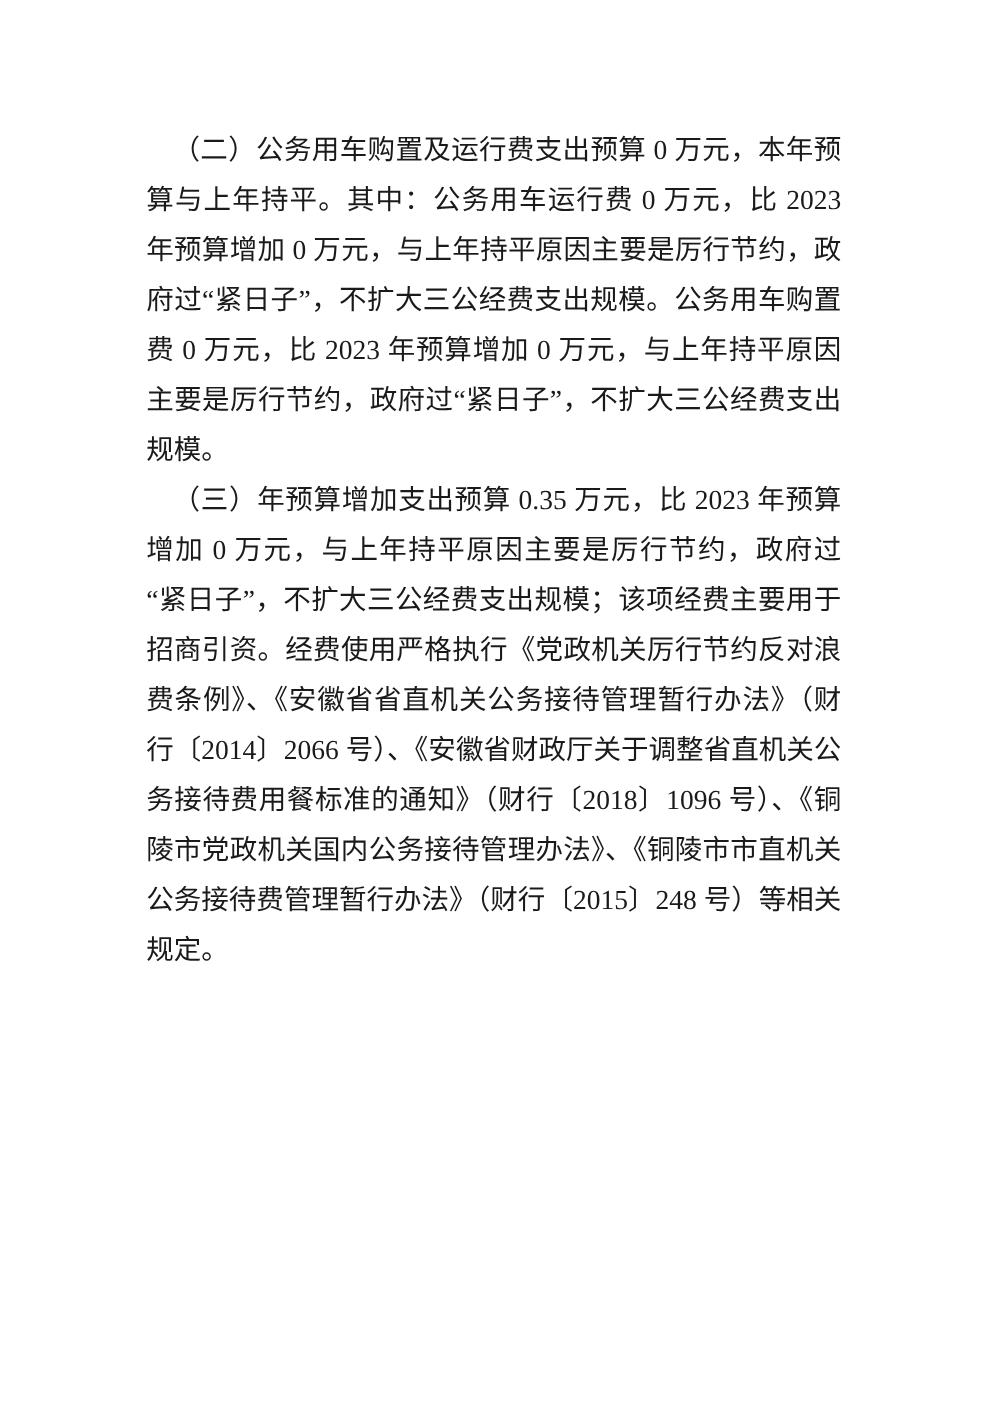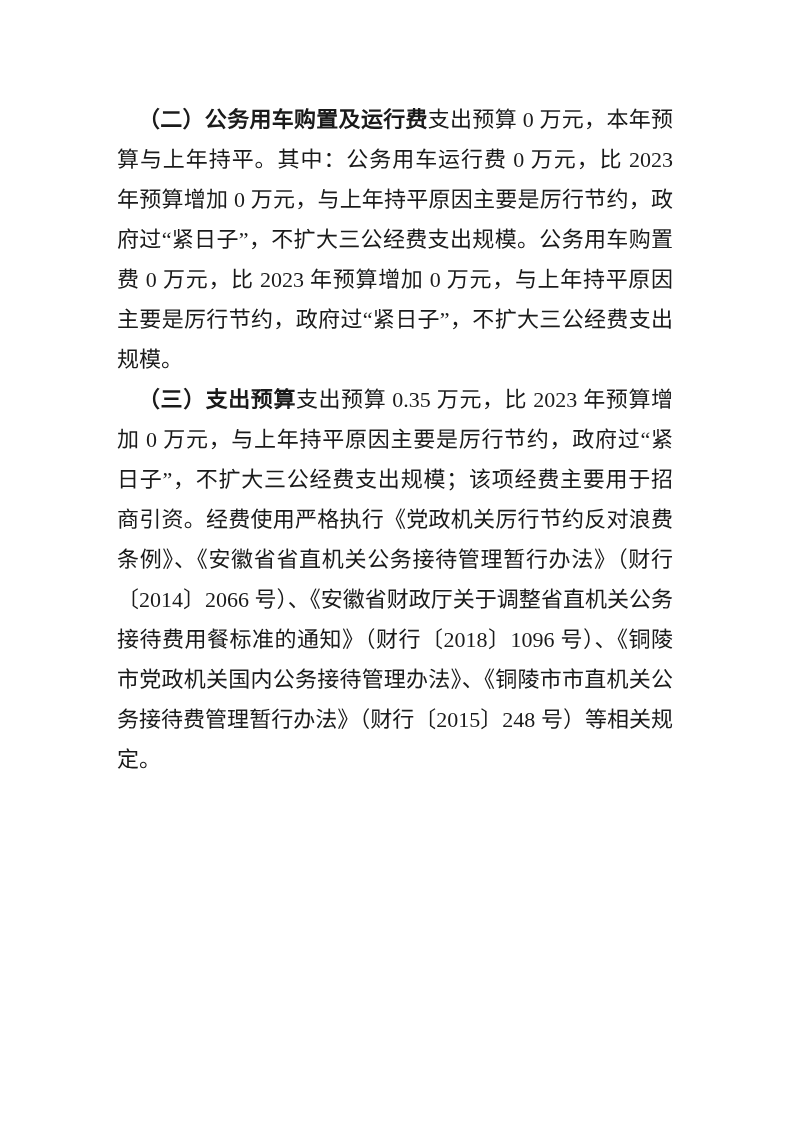--- a/index.html
+++ b/index.html
@@ -32,24 +32,24 @@
     text-justify: inter-ideograph;
     letter-spacing: 0;
   }
   .para {
     margin: 0;
     padding: 0;
     text-indent: 21px;
     word-break: break-all;
   }
   .para-lead {
-    font-weight: 700;
+    font-weight: 400;
   }
 </style>
 </head>
 <body>
 
 <div class="page">
   <div class="doc-content">
     <p class="para"><span class="para-lead">（二）公务用车购置及运行费</span><span>支出预算 0 万元，本年预算与上年持平。其中：公务用车运行费 0 万元，比 2023 年预算增加 0 万元，与上年持平原因主要是厉行节约，政府过“紧日子”，不扩大三公经费支出规模。公务用车购置费 0 万元，比 2023 年预算增加 0 万元，与上年持平原因主要是厉行节约，政府过“紧日子”，不扩大三公经费支出规模。</span></p>
-    <p class="para"><span class="para-lead">（三）支出预算</span><span>支出预算 0.35 万元，比 2023 年预算增加 0 万元，与上年持平原因主要是厉行节约，政府过“紧日子”，不扩大三公经费支出规模；该项经费主要用于招商引资。经费使用严格执行《党政机关厉行节约反对浪费条例》、《安徽省省直机关公务接待管理暂行办法》（财行〔2014〕2066 号）、《安徽省财政厅关于调整省直机关公务接待费用餐标准的通知》（财行〔2018〕1096 号）、《铜陵市党政机关国内公务接待管理办法》、《铜陵市市直机关公务接待费管理暂行办法》（财行〔2015〕248 号）等相关规定。</span></p>
+    <p class="para"><span class="para-lead">（三）年预算增加</span><span>支出预算 0.35 万元，比 2023 年预算增加 0 万元，与上年持平原因主要是厉行节约，政府过“紧日子”，不扩大三公经费支出规模；该项经费主要用于招商引资。经费使用严格执行《党政机关厉行节约反对浪费条例》、《安徽省省直机关公务接待管理暂行办法》（财行〔2014〕2066 号）、《安徽省财政厅关于调整省直机关公务接待费用餐标准的通知》（财行〔2018〕1096 号）、《铜陵市党政机关国内公务接待管理办法》、《铜陵市市直机关公务接待费管理暂行办法》（财行〔2015〕248 号）等相关规定。</span></p>
   </div>
 </div>
 
 </body></html>

